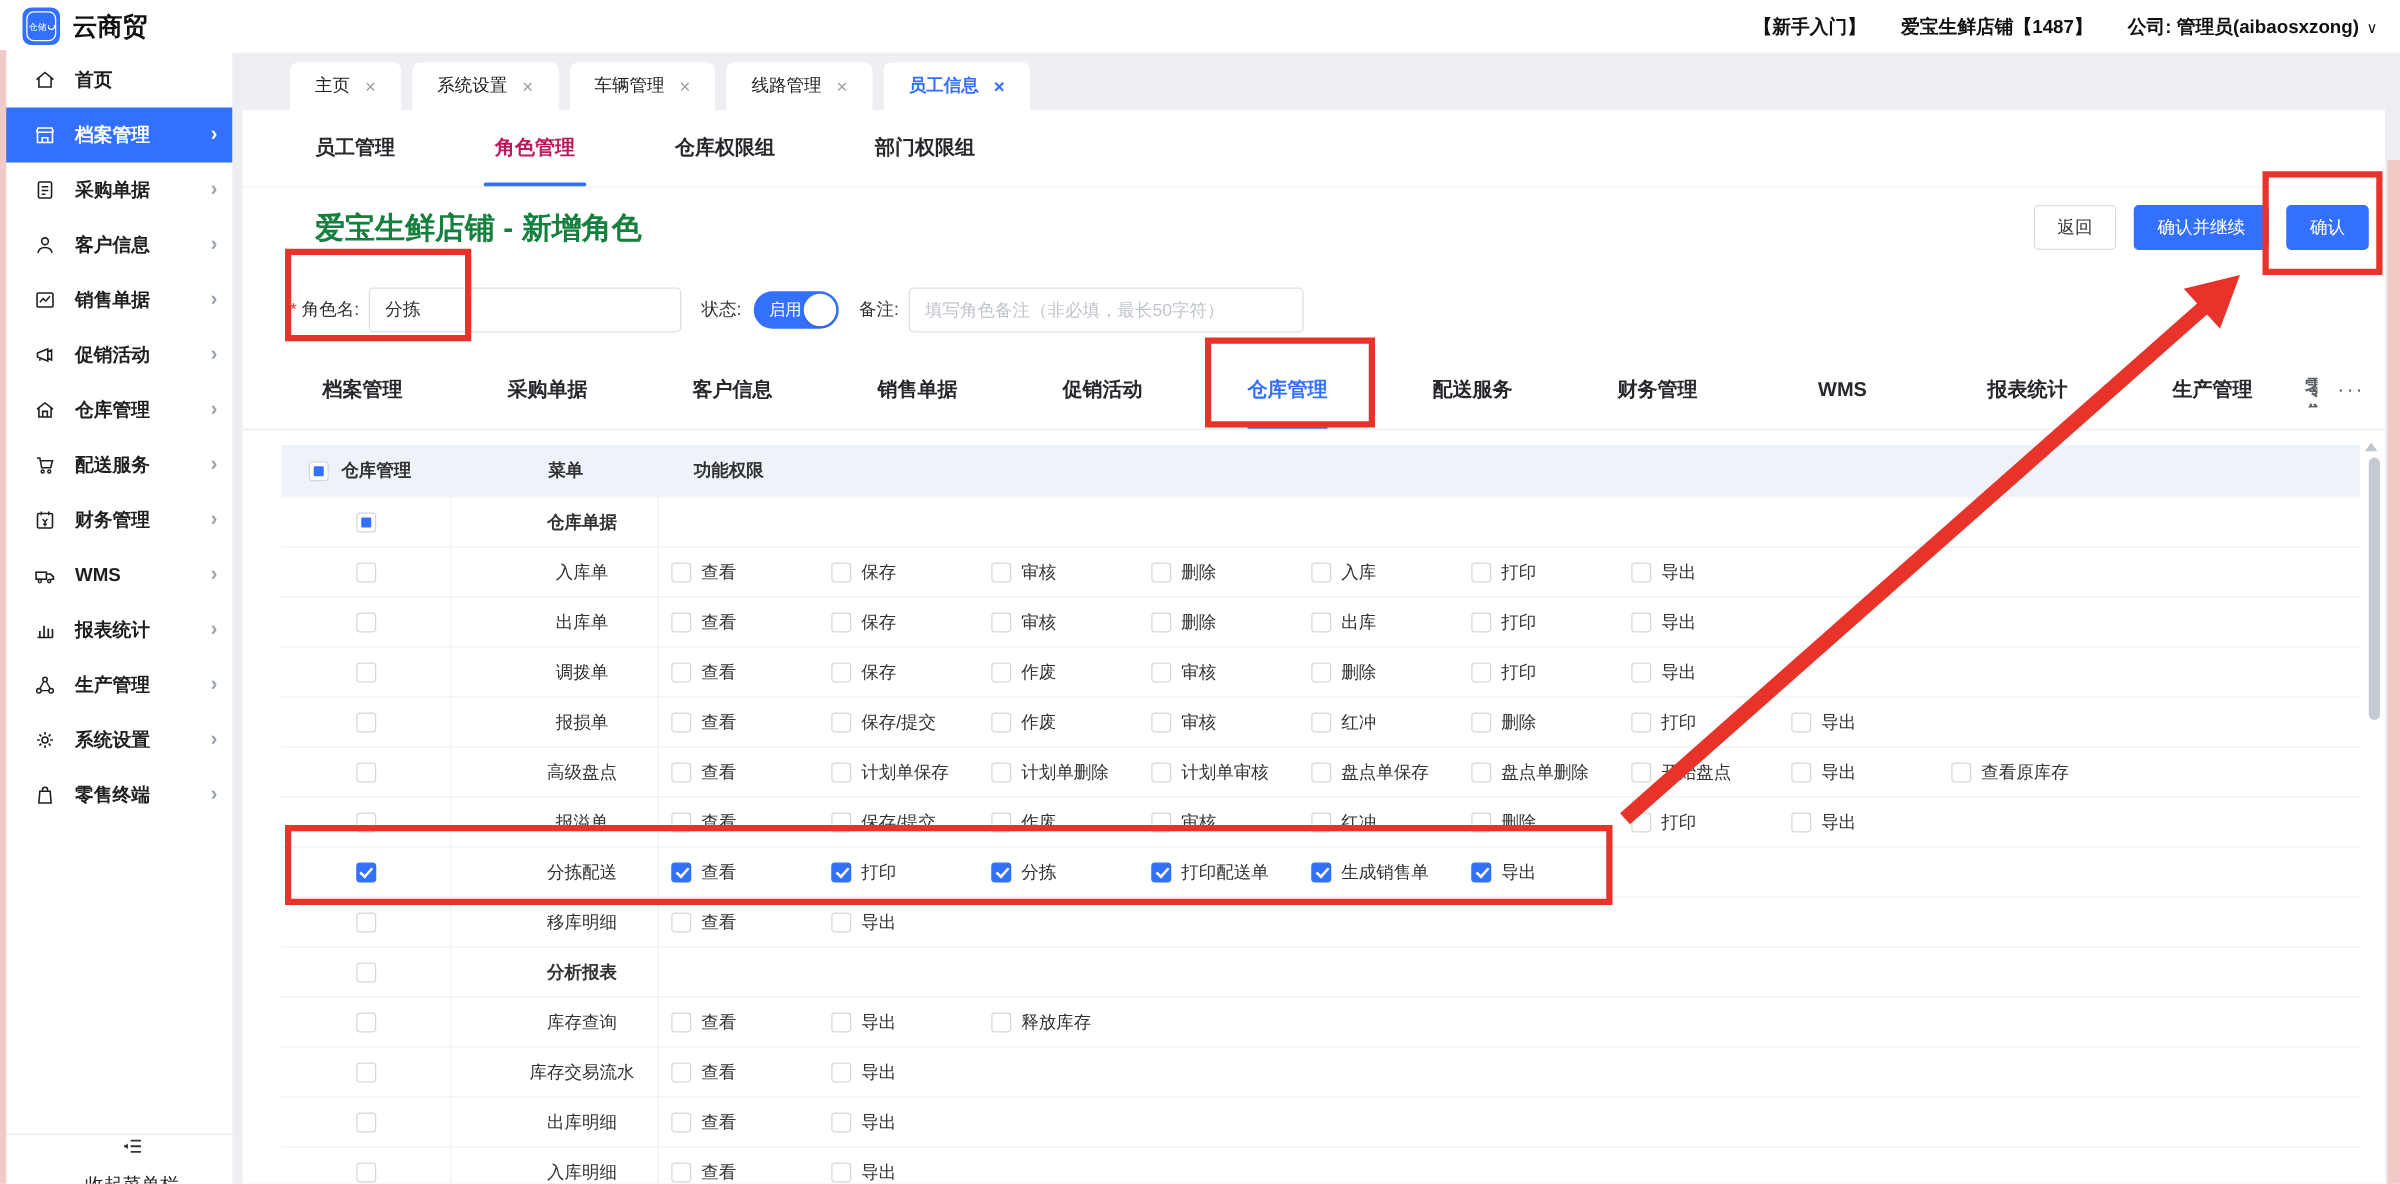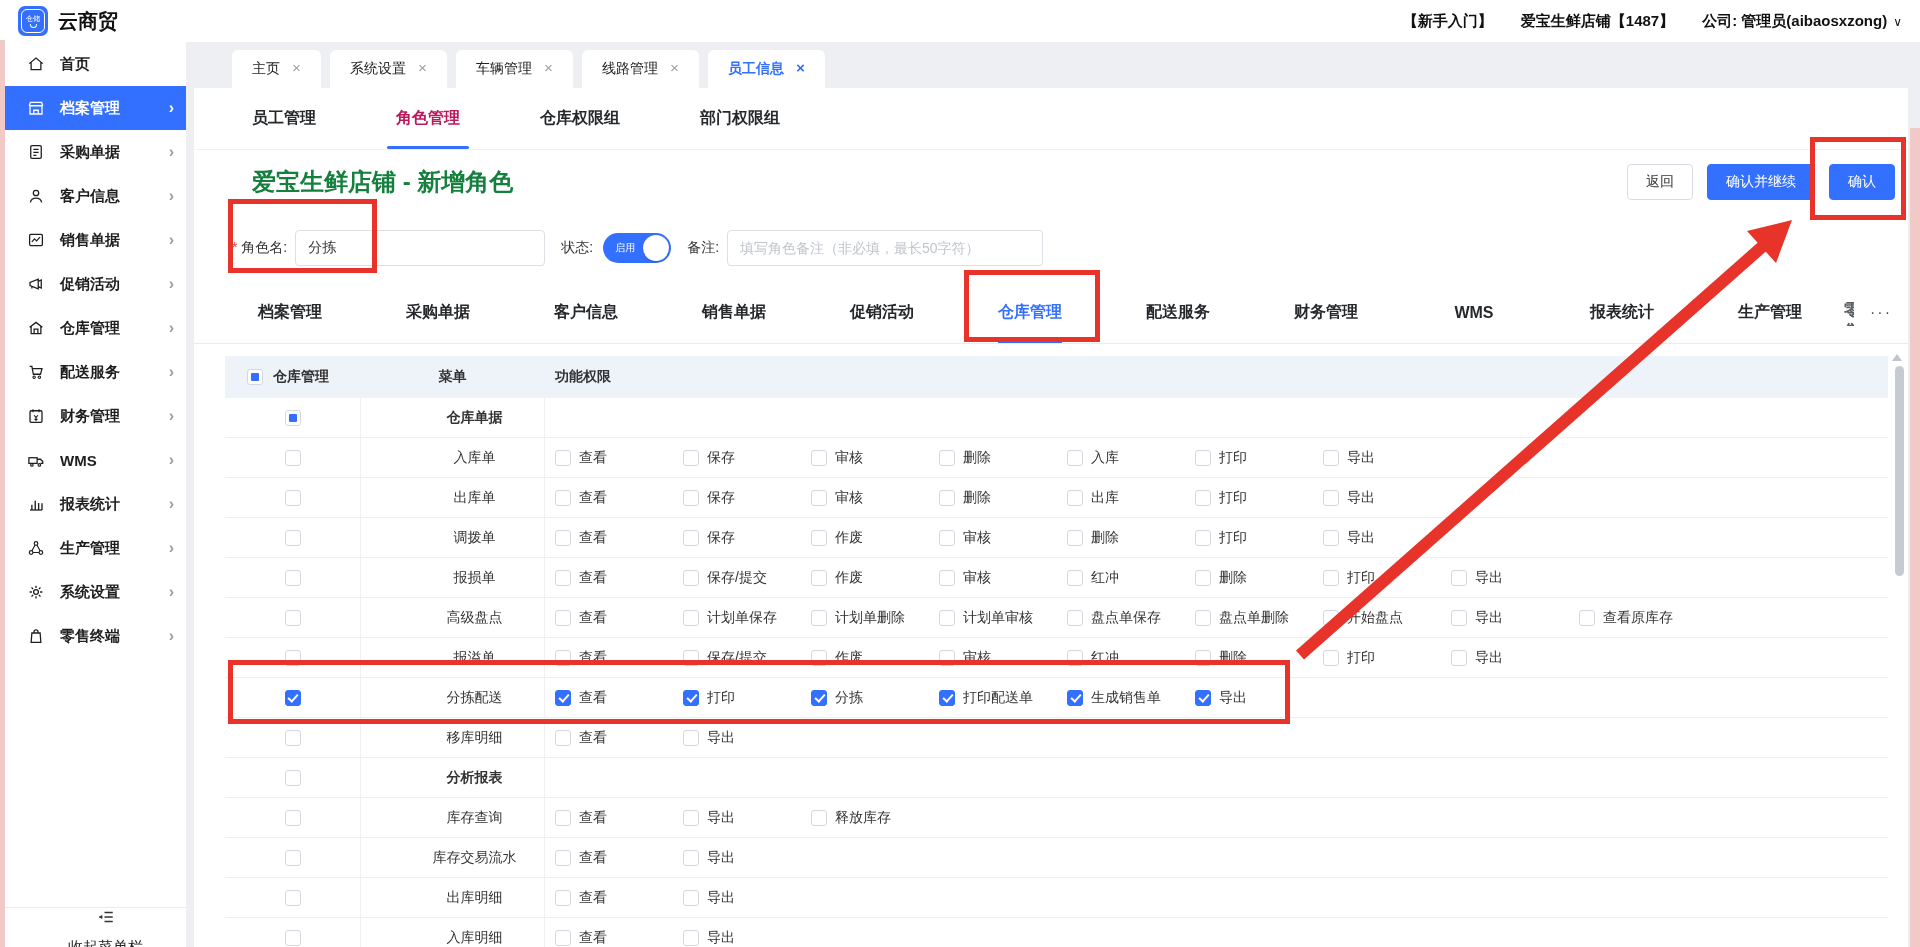--- a/index.html
+++ b/index.html
@@ -1,21 +1,21 @@
 <!DOCTYPE html>
 <html><head>
 <meta charset="utf-8">
 <style>
   * { margin:0; padding:0; box-sizing:border-box; }
   html,body { width:1920px; height:947px; overflow:hidden; font-family:"Liberation Sans","DejaVu Sans",sans-serif; background:#edeff3; }
 
   
   .topbar { height:42px; background:#fff; display:flex; align-items:center; padding:0 18px; position:relative; z-index:5; }
   .logo { width:30px; height:30px; border-radius:7px; background:#3370ff; position:relative; flex:none; }
-  .logo-inner { position:absolute; inset:3px; border:1.5px solid #fff; border-radius:6px; display:flex; flex-direction:column; align-items:center; justify-content:center; }
+  .logo-inner { position:absolute; inset:3px; border:1.5px solid #fff; border-radius:6px; display:flex; flex-direction:row; align-items:center; justify-content:center; }
   .logo-inner .lg-txt { color:#fff; font-size:8px; line-height:9px; transform:scale(.9); white-space:nowrap; }
   .logo-inner .lg-dot { width:7px; height:4px; border:1.5px solid #fff; border-top:none; border-radius:0 0 6px 6px; margin-top:1px; }
   .app-name { font-size:20px; font-weight:bold; color:#111; margin-left:10px; }
   .topbar-right { margin-left:auto; display:flex; align-items:center; gap:28px; font-size:15px; font-weight:bold; color:#111; }
   .caret { font-size:12px; margin-left:6px; font-weight:normal; }
 
   
   .layout { display:flex; height:905px; }
   .sidebar { width:186px; background:#fff; flex:none; position:relative; }
   .side-item { height:44px; display:flex; align-items:center; padding:0 12px 0 26px; font-size:15px; font-weight:600; color:#1f1f1f; cursor:pointer;text-align:center; }
@@ -23,21 +23,21 @@
   .side-item .s-icon svg { width:18px; height:18px; }
   .side-item .chev { margin-left:auto; color:#99a0aa; font-size:16px; line-height:1; }
   .side-item.active { background:#3370ff; color:#fff; }
   .side-item.active .chev { color:#fff; }
   .collapse-bar { position:absolute; left:0; right:0; bottom:0; height:40px; border-top:1px solid #ececec; display:flex; align-items:center; gap:9px; padding-left:25px; font-size:15px; color:#222; background:#fff; cursor:pointer;flex-direction:column; }
   .collapse-bar svg { width:18px; height:18px; }
 
   .main { flex:1; position:relative; background:#edeff3; }
 
   
-  .tabstrip { height:46px; display:flex; align-items:flex-end; padding-left:46px; gap:9px;font-family:Liberation Mono, monospace; }
+  .tabstrip { height:46px; display:flex; align-items:flex-end; padding-left:46px; gap:9px; }
   .tab { height:38px; background:#fff; border-radius:6px 6px 0 0; display:flex; align-items:center; gap:12px; padding:0 20px; font-size:14px; color:#222; cursor:pointer; }
   .tab .x { color:#9aa0a8; font-size:15px; line-height:1; }
   .tab.active { color:#3370ff; font-weight:600; }
   .tab.active .x { color:#3370ff; }
 
   
   .card { position:absolute; top:46px; left:8px; right:12px; bottom:0; background:#fff; overflow:hidden; }
 
   .subtabs { display:flex; gap:80px; padding-left:58px; height:62px; align-items:center; border-bottom:1px solid #f0f1f4; }
   .subtab { font-size:16px; font-weight:bold; color:#26282c; position:relative; height:100%; display:flex; align-items:center; cursor:pointer; }
@@ -53,41 +53,41 @@
 
   .form-row { display:flex; align-items:center; height:68px; padding-left:38px; }
   .f-label { font-size:14px; color:#333; white-space:nowrap; }
   .req::before { content:"* "; color:#e83b30; }
   .inp { height:36px; border:1px solid #dcdfe6; border-radius:4px; font-size:14px; padding:0 12px; color:#333; font-family:inherit; outline:none; }
   .inp::placeholder { color:#c0c4cc; }
   #role-input { width:250px; margin-left:8px; }
   #remark-input { width:316px; margin-left:8px; }
   .status-label { margin-left:16px; }
   .toggle { width:68px; height:30px; border-radius:15px; background:#3370ff; position:relative; margin-left:10px; cursor:pointer; flex:none; }
-  .toggle .t-txt { position:absolute; left:12px; top:0; line-height:30px; color:#fff; font-size:10px; }
+  .toggle .t-txt { position:absolute; left:12px; top:0; line-height:30px; color:#fff; font-size:13px; }
   .toggle .knob { position:absolute; right:2px; top:2px; width:26px; height:26px; border-radius:50%; background:#fff; box-shadow:0 1px 2px rgba(0,0,0,.2); }
   .remark-label { margin-left:16px; }
 
   
   .module-tabs { display:flex; height:62px; align-items:center; border-bottom:1px solid #e9ebf0; padding-left:22px; position:relative; }
   .mtab { width:148px; height:100%; display:flex; align-items:center; justify-content:center; font-size:16px; font-weight:bold; color:#26282c; cursor:pointer; position:relative; white-space:nowrap; }
   .mtab.active { color:#3370ff; }
   .mtab.active::after { content:""; position:absolute; bottom:0; left:50%; transform:translateX(-50%); width:64px; height:3px; background:#3370ff; }
   .tab-sliver { position:absolute; right:54px; top:18px; width:10px; height:26px; overflow:hidden; font-size:16px; font-weight:bold; color:#5a5f66; }
   .more-dots { position:absolute; right:16px; top:50%; transform:translateY(-50%); font-size:16px; color:#555; letter-spacing:2px; cursor:pointer; }
 
   
   .perm-table { margin:12px 20px 0 31px; font-size:14px; color:#333; }
   .pt-header { height:42px; background:#eef3fa; display:flex; align-items:center; font-weight:bold; }
   .col-check { width:135px; display:flex; align-items:center; gap:10px; padding-left:22px; flex:none; }
   .col-menu { width:185px; text-align:center; flex:none; }
   .col-perms { flex:1; padding-left:10px; }
   .pt-row { height:40px; display:flex; align-items:center; border-bottom:1px solid #eceff4; }
   .cell-check { width:135px; display:flex; align-items:center; justify-content:center; flex:none; align-self:stretch; }
-  .cell-menu { width:185px; text-align:center; flex:none; align-self:stretch; line-height:39px; border-left:1px solid #eef0f4; border-right:1px solid #eef0f4; white-space:nowrap;padding-left:44px; }
+  .cell-menu { width:167px; text-align:center; flex:none; align-self:stretch; line-height:39px; border-left:1px solid #eef0f4; border-right:1px solid #eef0f4; white-space:nowrap;padding-left:44px; }
   .pt-row.group .cell-menu { font-weight:bold; }
   .cell-perms { flex:1; display:flex; padding-left:10px; }
   .perm-item { width:128px; display:flex; align-items:center; gap:8px; flex:none; white-space:nowrap; cursor:pointer; }
 
   .cb { width:16px; height:16px; border:1px solid #d4d7de; border-radius:3px; background:#fff; position:relative; flex:none; display:inline-block; cursor:pointer; }
   .cb.checked { background:#3370ff; border-color:#3370ff; }
   .cb.checked::after { content:""; position:absolute; left:4.5px; top:1px; width:4px; height:8px; border:solid #fff; border-width:0 2px 2px 0; transform:rotate(42deg); }
   .cb.indet::after { content:""; position:absolute; left:3px; top:3px; width:8px; height:8px; border-radius:1px; background:#3370ff; }
 
   

